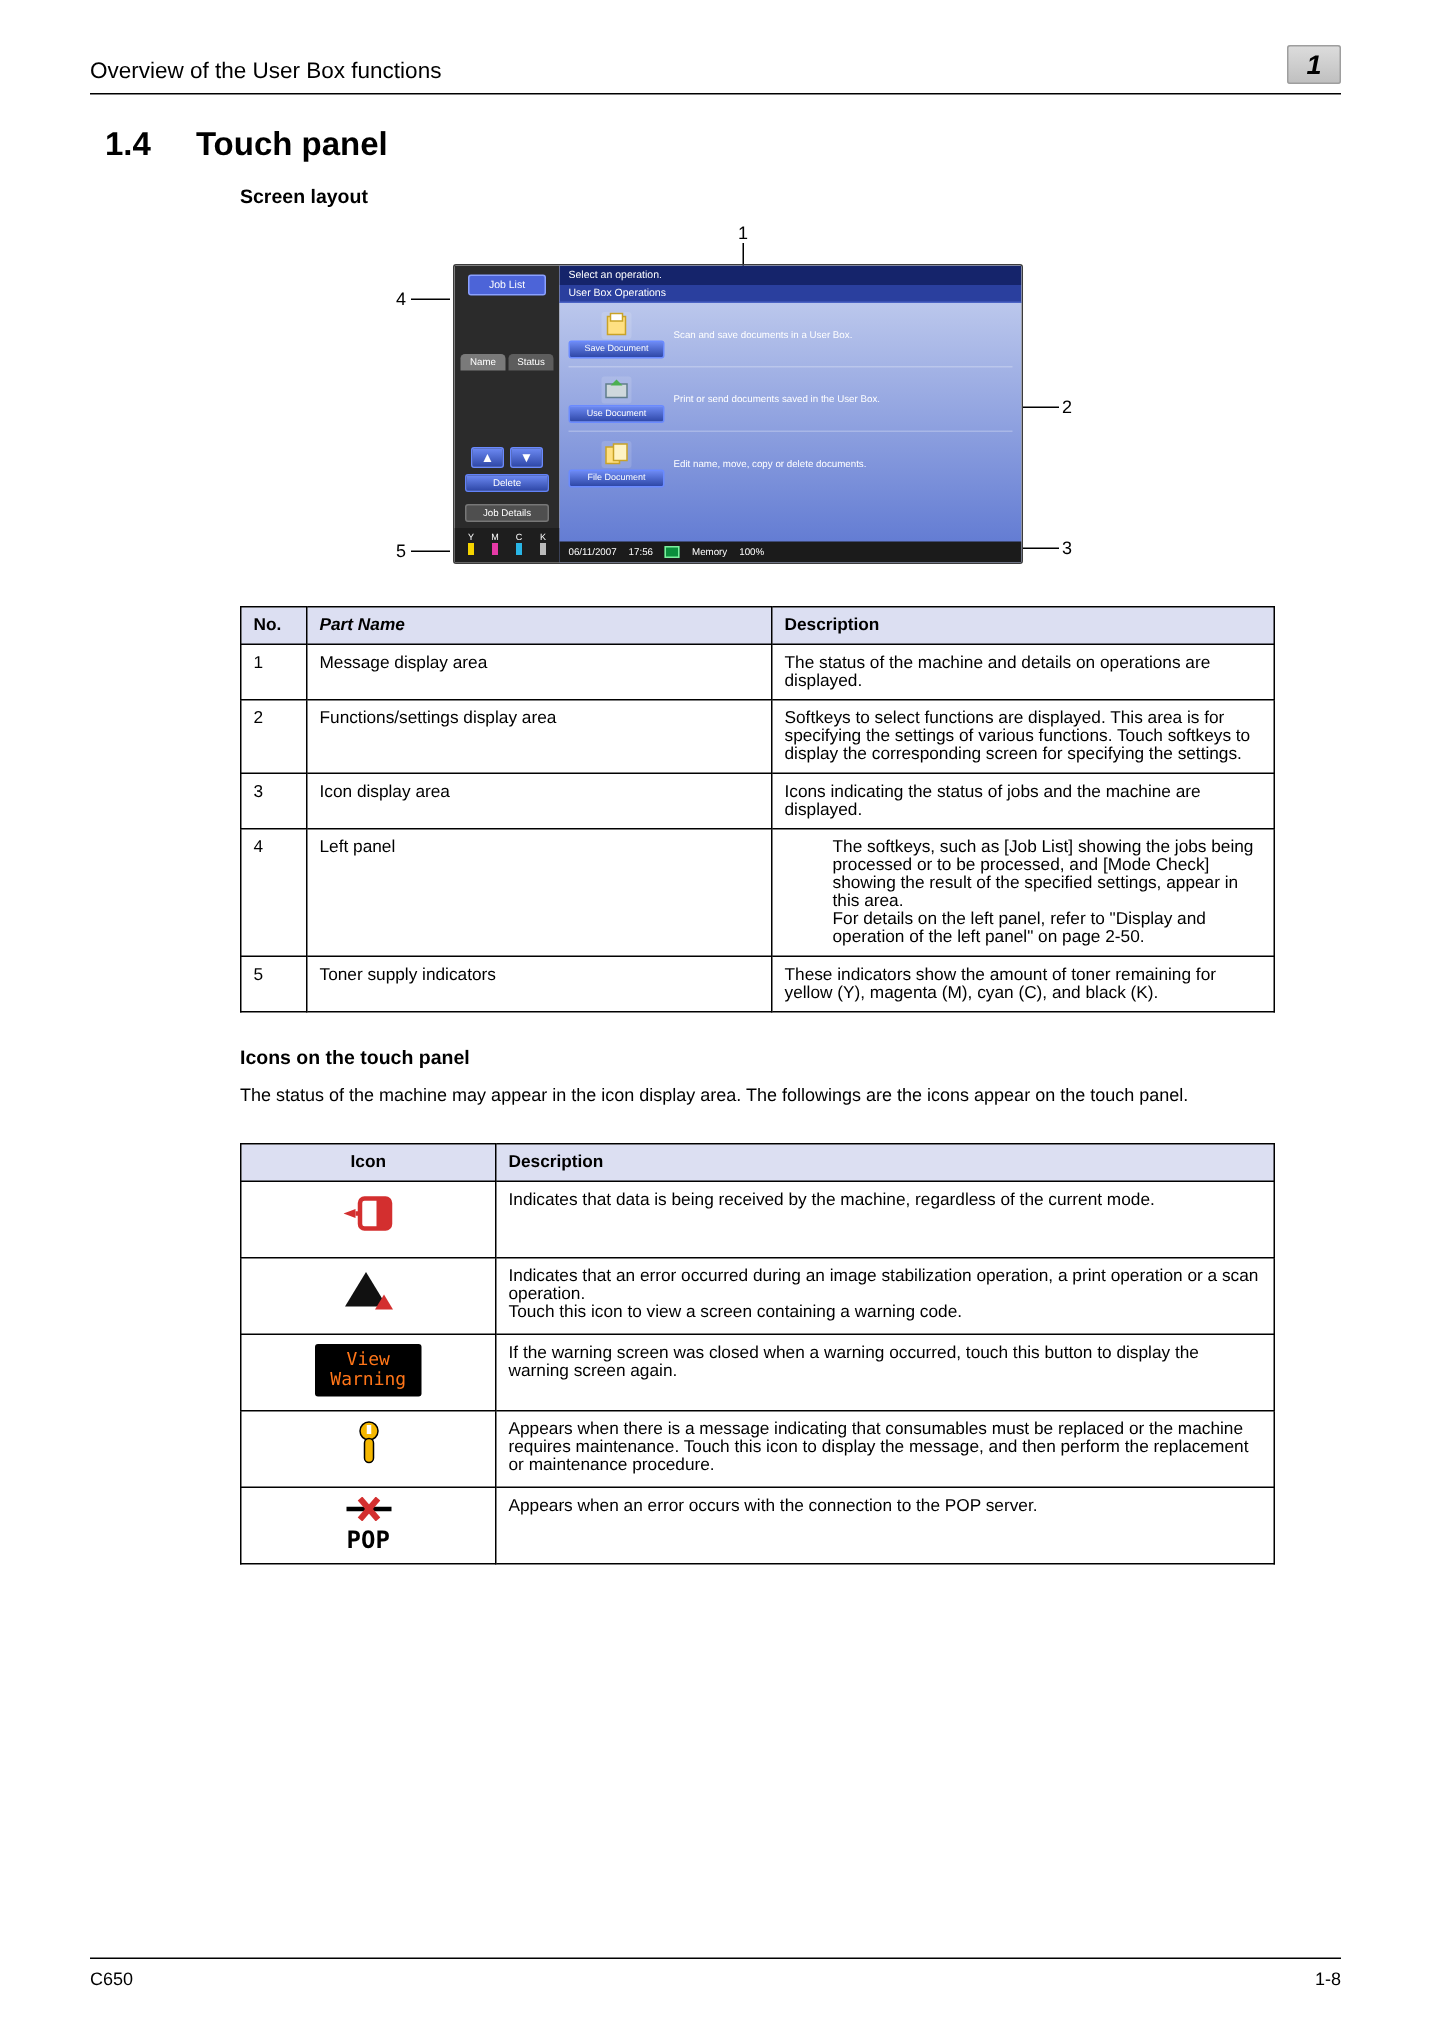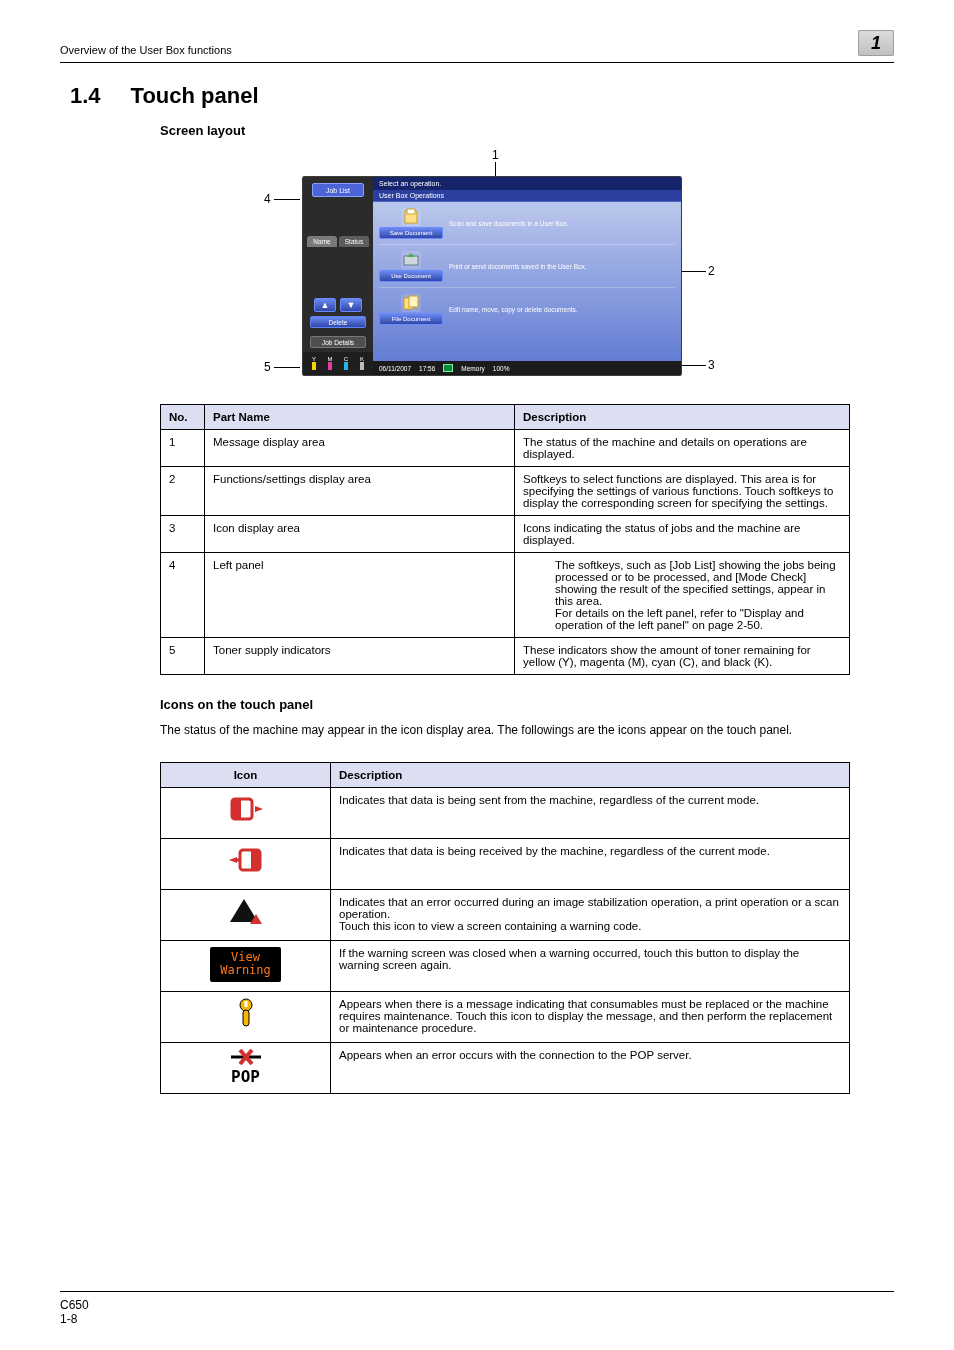--- a/index.html
+++ b/index.html
@@ -13,21 +13,21 @@
     padding: 30px 60px 30px 60px;
   }
   .header-row {
     display: flex;
     justify-content: space-between;
     align-items: flex-end;
     border-bottom: 1px solid #000;
     padding-bottom: 6px;
     margin-bottom: 20px;
   }
-  .header-title { font-size: 11px; }
+  .header-title { font-size: 15px; }
   .corner-badge {
     width: 36px; height: 26px;
     background: linear-gradient(180deg,#ddd,#bfbfbf);
     border-radius: 2px;
     display: flex; align-items: center; justify-content: center;
     font-style: italic; font-weight: bold; font-size: 18px; color: #000;
     box-shadow: inset 0 0 0 1px #9e9e9e;
   }
   .h-row { display: flex; gap: 30px; align-items: baseline; margin: 10px 0 8px 10px; }
   .sec-num { font-size: 22px; font-weight: bold; }
@@ -76,27 +76,27 @@
     width: 690px; border-collapse: collapse; margin: 6px 0 22px 100px;
     font-size: 11.5px;
   }
   table.parts th, table.parts td, table.icons th, table.icons td {
     border: 1px solid #000; padding: 6px 8px; vertical-align: top; text-align: left;
   }
   table.parts th, table.icons th {
     background: #dcdff2; font-weight: bold;
   }
   table.parts .c-no { width: 44px; }
-  table.parts .c-part { width: 310px; }
+  table.parts .c-part { width: 310px; font-style: italic; }
   table.icons .c-icon { width: 170px; text-align:center; vertical-align: middle; }
   .icon-cell{display:flex;align-items:flex-start;justify-content:center;height:38px;}
   .footer-row {
     position: absolute; left: 60px; right: 60px; bottom: 24px;
     border-top: 1px solid #000; padding-top: 6px;
-    display: flex; justify-content: space-between; font-size: 12px; flex-direction: column;
+    display: flex; justify-content: space-between; font-size: 12px;
   }
   .view-warn {
     display:inline-block; background:#000; color:#ff7518; font-family:monospace;
     font-size:12px; padding:4px 10px; border-radius:2px; line-height:1.1;
   }
 </style>
 </head>
 <body>
 
 <div class="header-row">
@@ -260,32 +260,20 @@
     <tr>
       <th class="c-icon">Icon</th>
       <th>Description</th>
     </tr>
   </thead>
   <tbody>
     <tr>
       <td class="c-icon">
           <div class="icon-cell">
         <svg width="34" height="30">
-              <rect x="3" y="5" width="20" height="20" rx="3" fill="none" stroke="#d32f2f" stroke-width="3"></rect>
-              <rect x="3" y="5" width="9" height="20" fill="#d32f2f"></rect>
-              <polygon points="26,12 34,15 26,18" fill="#d32f2f"></polygon>
-            </svg>
-      </div>
-        </td>
-      <td>Indicates that data is being sent from the machine, regardless of the current mode.</td>
-    </tr>
-    <tr>
-      <td class="c-icon">
-          <div class="icon-cell">
-        <svg width="34" height="30">
               <rect x="11" y="5" width="20" height="20" rx="3" fill="none" stroke="#d32f2f" stroke-width="3"></rect>
               <rect x="22" y="5" width="9" height="20" fill="#d32f2f"></rect>
               <polygon points="8,12 0,15 8,18" fill="#d32f2f"></polygon>
               <rect x="8" y="13.5" width="4" height="3" fill="#d32f2f"></rect>
             </svg>
       </div>
         </td>
       <td>Indicates that data is being received by the machine, regardless of the current mode.</td>
     </tr>
     <tr>

